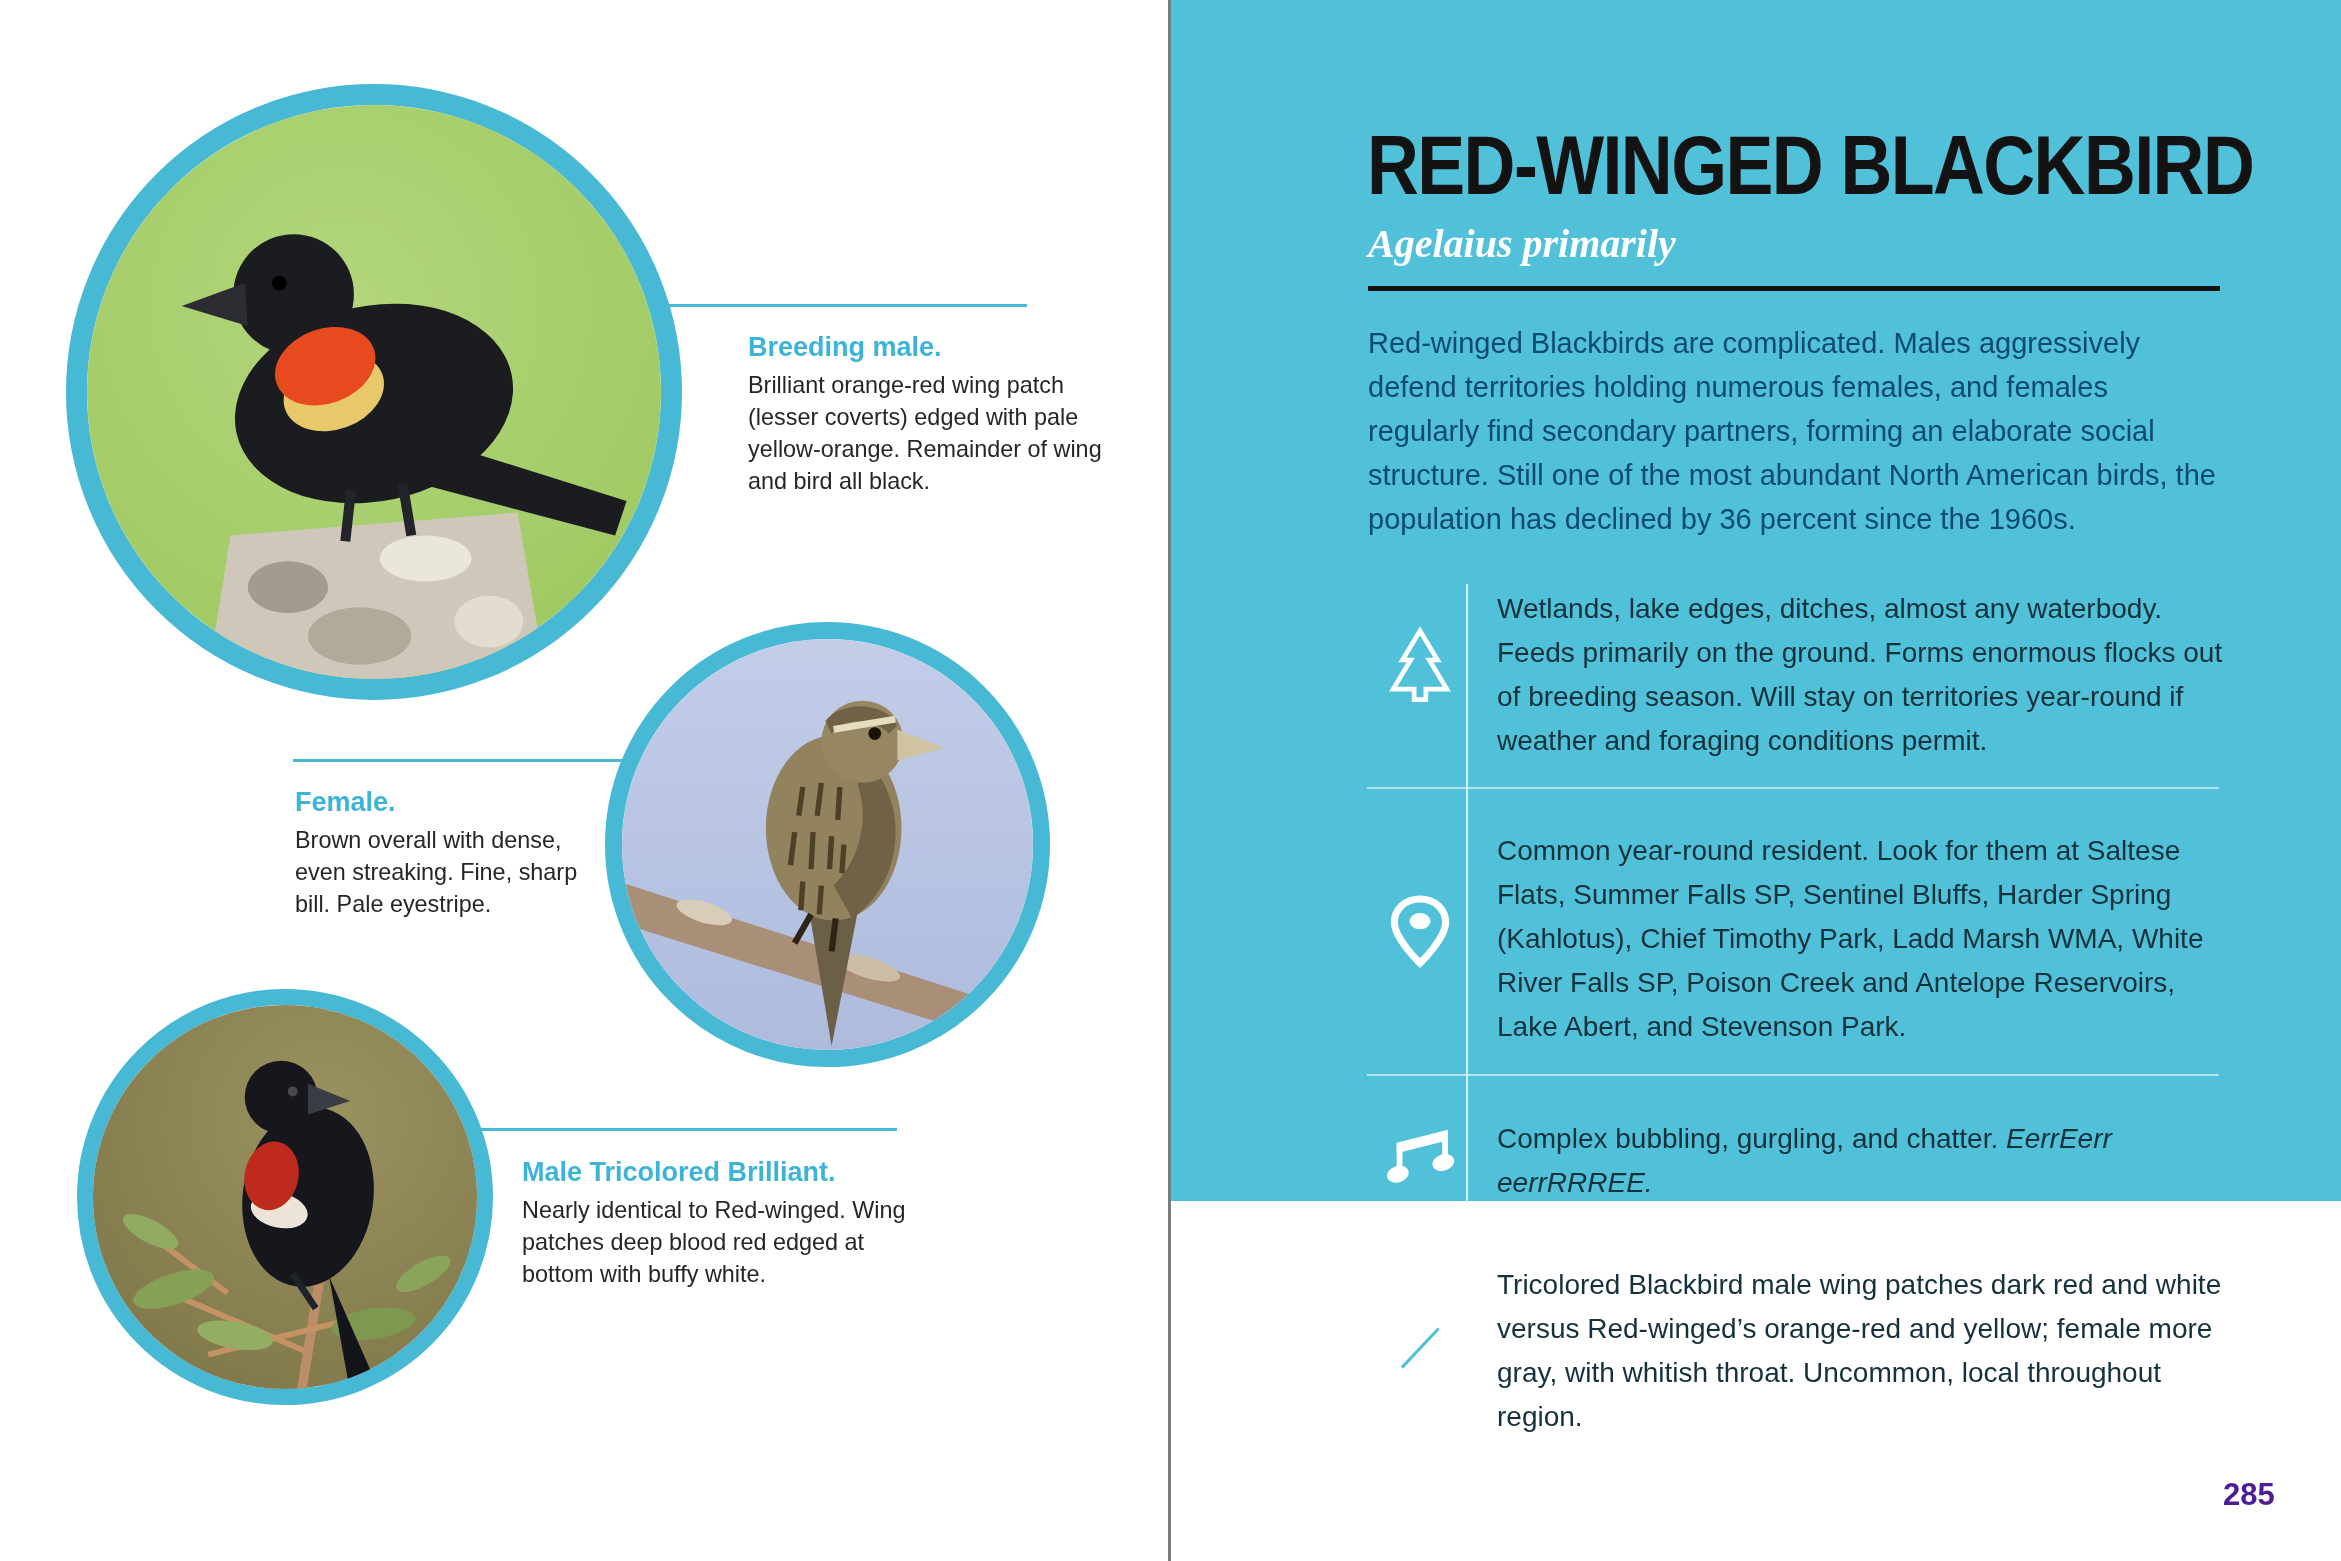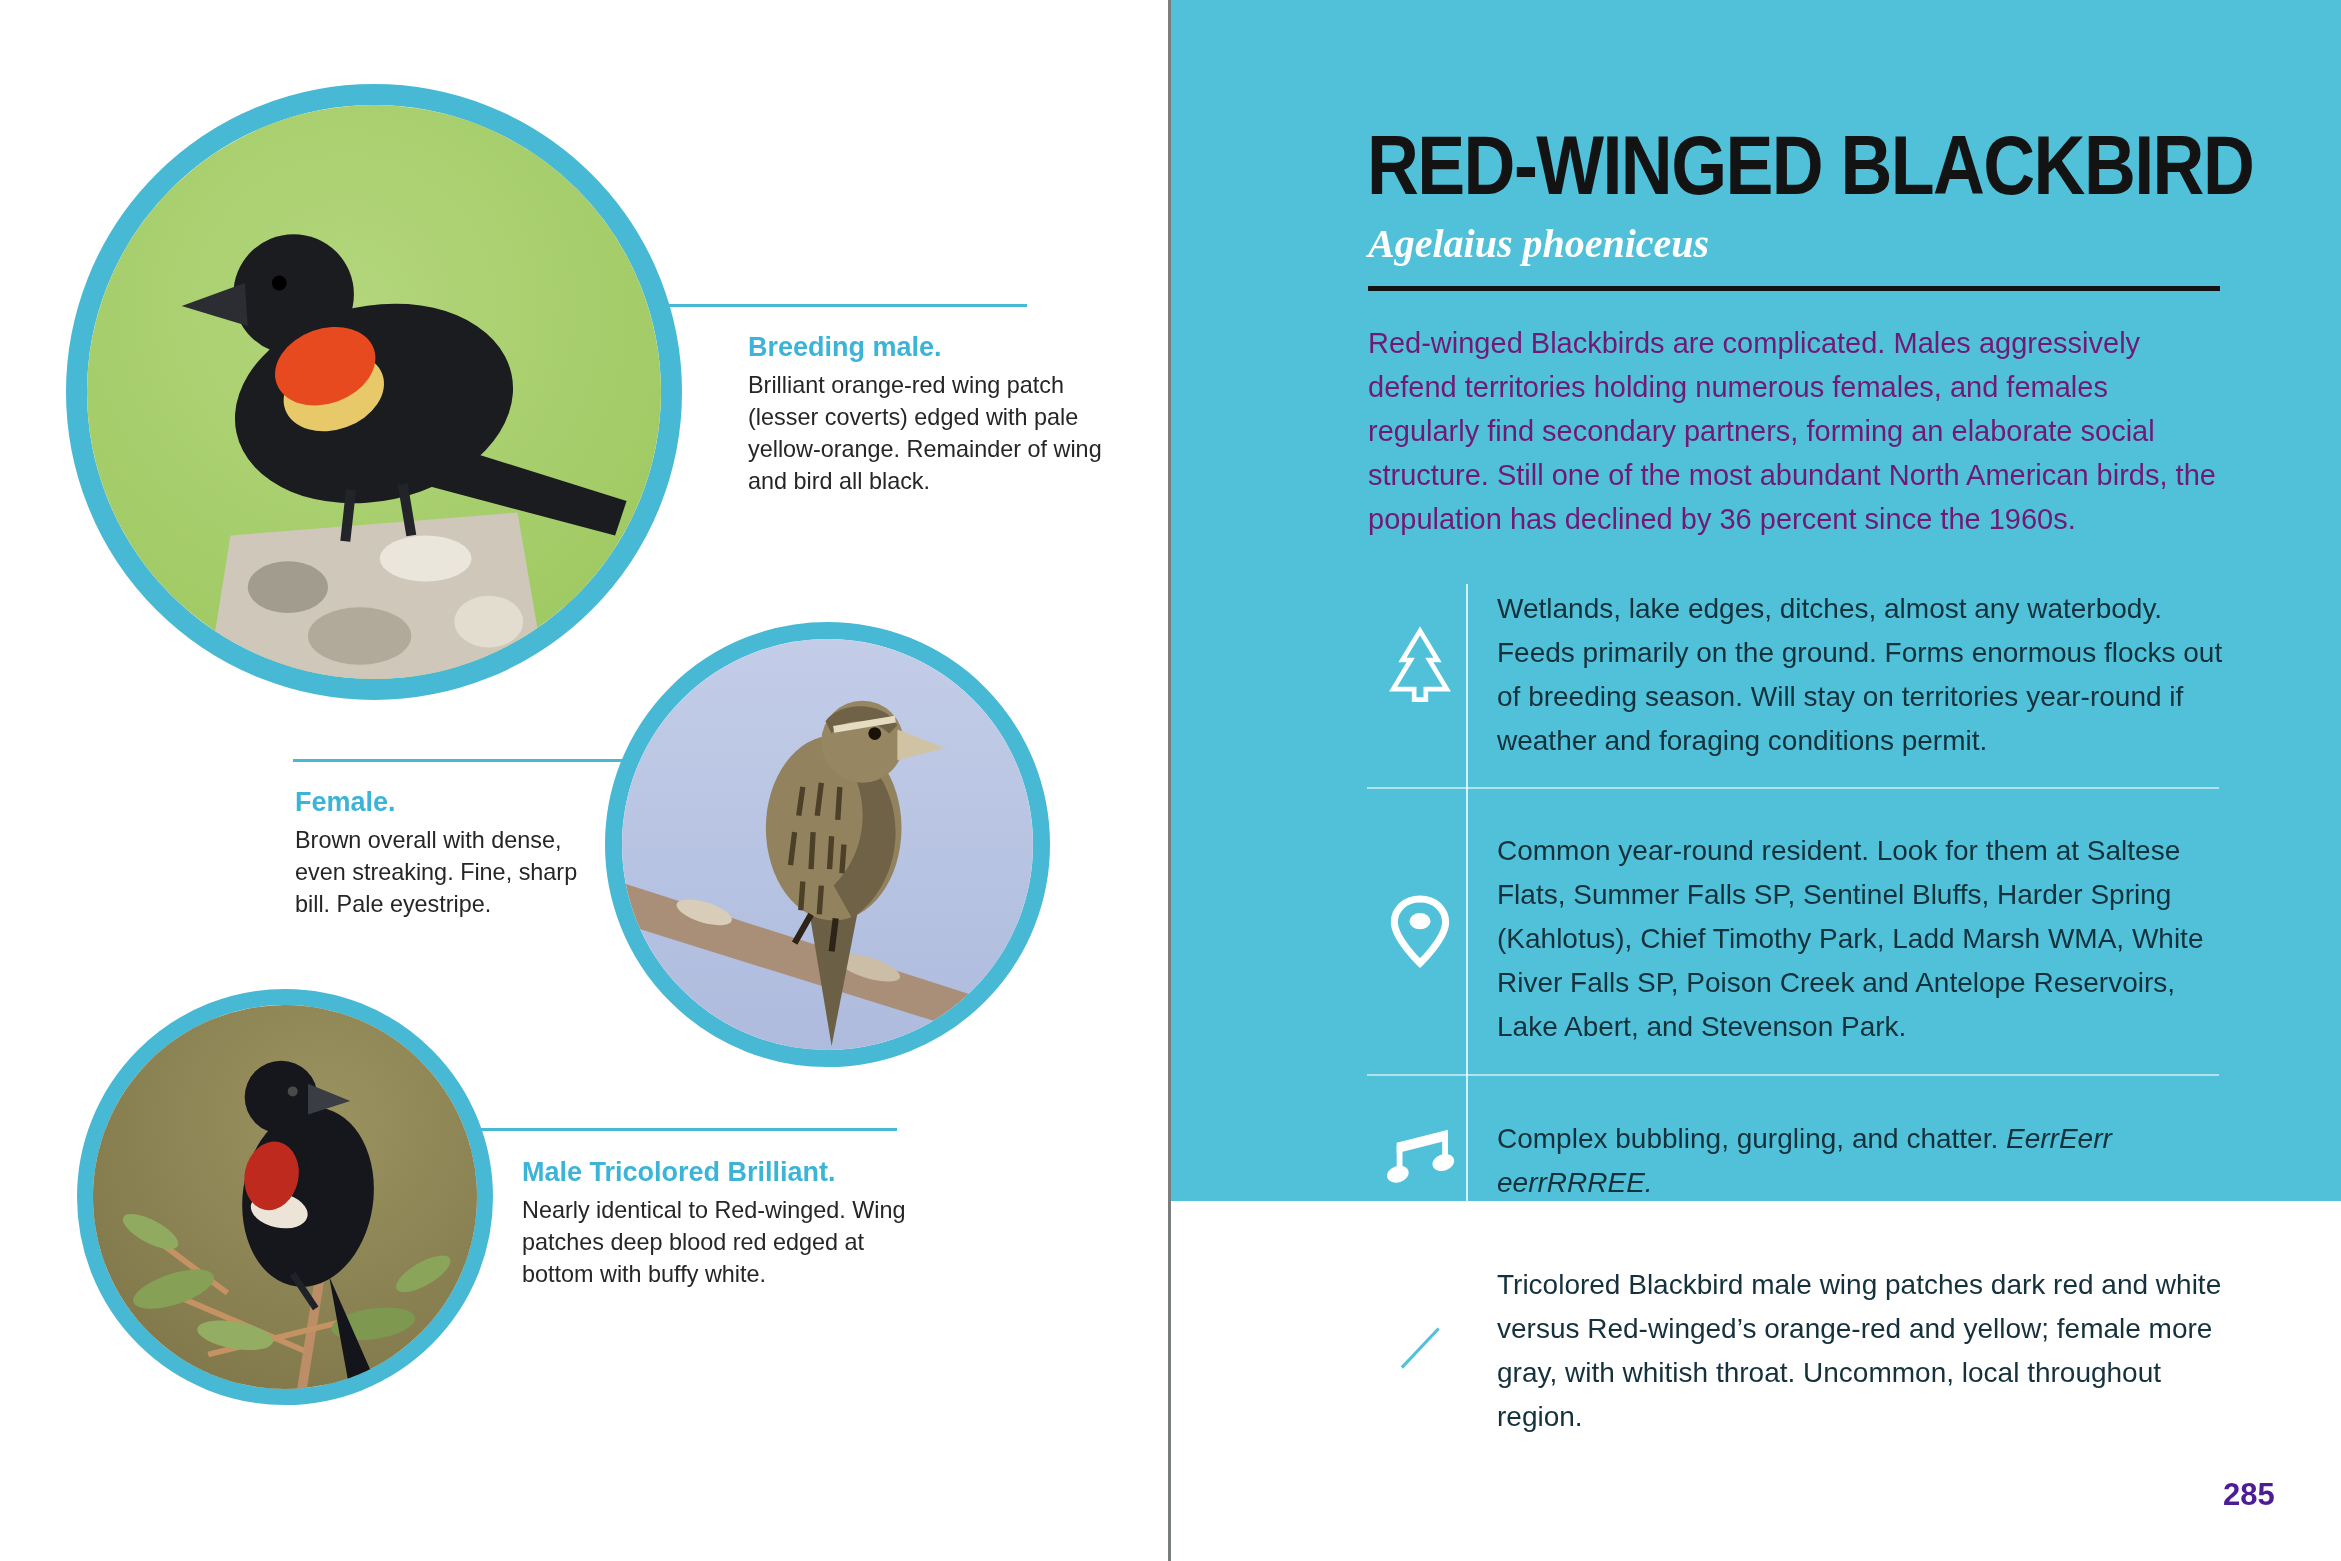--- a/index.html
+++ b/index.html
@@ -25,21 +25,21 @@
   #caption-3{left:522px;top:1155px;width:395px;}
   #gutter{position:absolute;left:1168px;top:0;width:2.7px;height:1561px;background:#797d7e;}
   
   #right-page{position:absolute;left:1171px;top:0;width:1171px;height:1201px;background:#50c1d8;}
   #species-title{position:absolute;left:196px;top:123px;color:#131313;font-weight:700;
                  font-size:83px;line-height:86px;letter-spacing:-1.8px;white-space:nowrap;
                  transform:scaleX(.865);transform-origin:left top;}
   #sci-name{position:absolute;left:197px;top:220px;color:#ffffff;font-family:"Liberation Serif",serif;
             font-style:italic;font-weight:700;font-size:40px;}
   #title-rule{position:absolute;left:197px;top:286px;width:852px;height:4.5px;background:#121212;}
-  #intro{position:absolute;left:197px;top:321px;width:858px;color:#701a75;
+  #intro{position:absolute;left:197px;top:321px;width:858px;color:#0c4a6e;
          font-size:29px;line-height:44px;}
   .v-rule{position:absolute;left:295px;top:584px;width:1.8px;height:880px;background:rgba(255,255,255,.75);}
   .divider{position:absolute;left:196px;width:852px;height:1.8px;background:rgba(255,255,255,.55);}
   #div-1{top:787px;} #div-2{top:1074px;} #div-3{top:1221px;}
   .info-icon{position:absolute;left:214px;width:70px;}
   #icon-tree{top:625px;} #icon-pin{top:892px;} #icon-note{top:1124px;} #icon-feather{top:1304px;}
   .info-text{position:absolute;left:326px;width:726px;color:#15313c;font-size:28px;line-height:44px;}
   #sec-text-1{top:587px;} #sec-text-2{top:829px;} #sec-text-3{top:1117px;} #sec-text-4{top:1263px;}
   .call-italic{font-style:italic;}
   #measurements{position:absolute;right:281px;top:1475px;color:#ffffff;font-weight:700;
@@ -157,21 +157,21 @@
       <div class="cap-head">Male Tricolored Brilliant.</div>
       <div class="cap-body">Nearly identical to Red-winged. Wing patches deep blood red edged at bottom with buffy white.</div>
     </div>
   </div>
 
   <div id="gutter"></div>
 
   <div id="right-page">
 
     <div id="species-title">RED-WINGED BLACKBIRD</div>
-    <div id="sci-name">Agelaius phoeniceus</div>
+    <div id="sci-name">Agelaius primarily</div>
     <div id="title-rule"></div>
     <div id="intro">Red-winged Blackbirds are complicated. Males aggressively defend territories holding numerous females, and females regularly find secondary partners, forming an elaborate social structure. Still one of the most abundant North American birds, the population has declined by 36 percent since the 1960s.</div>
 
     <div class="v-rule"></div>
     <div class="divider" id="div-1"></div>
     <div class="divider" id="div-2"></div>
     <div class="divider" id="div-3"></div>
 
     <div class="info-icon" id="icon-tree">
       <svg viewBox="0 0 60 70">

